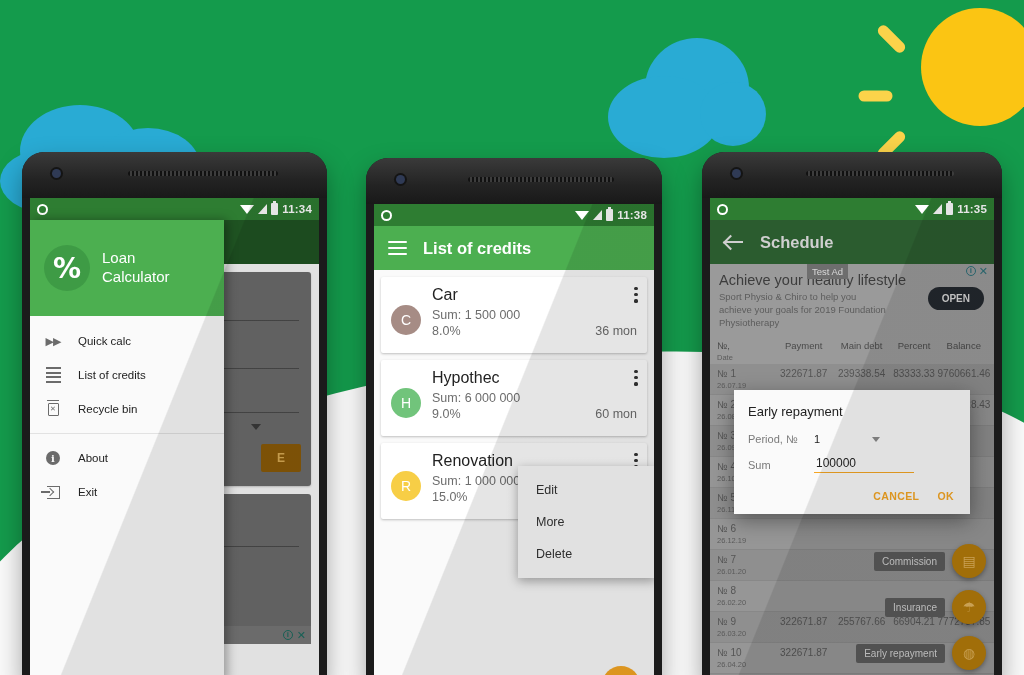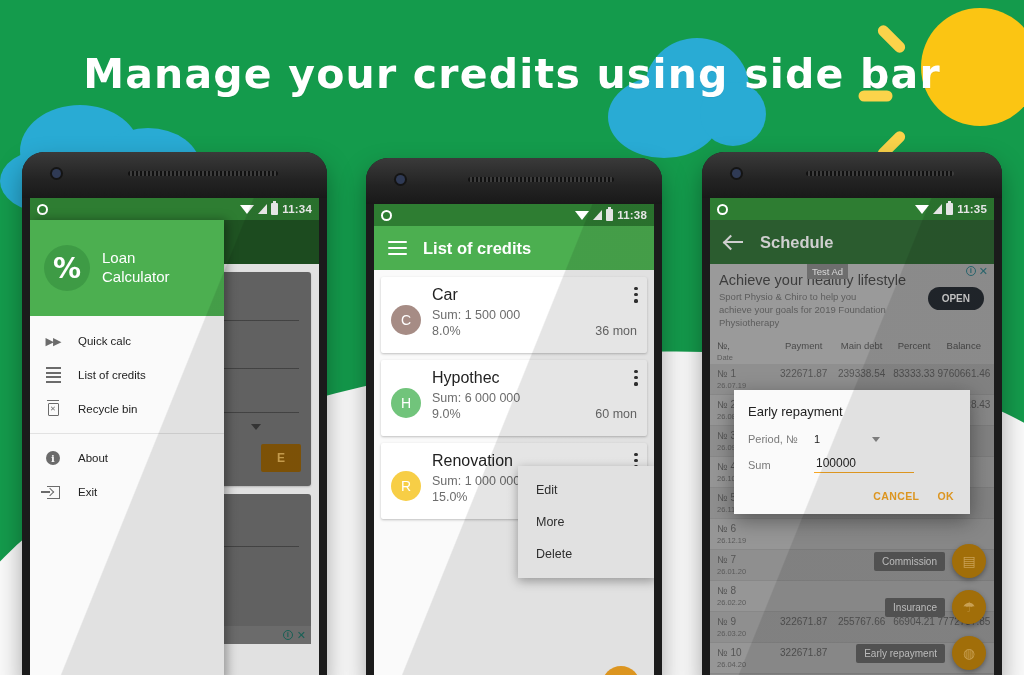--- a/index.html
+++ b/index.html
@@ -323,21 +323,20 @@
     <div class="sun-core"></div>
     <div class="ray" style="left:886px; top:22px;  transform: rotate(-45deg);"></div>
     <div class="ray" style="left:870px; top:79px;  transform: rotate(-90deg);"></div>
     <div class="ray" style="left:886px; top:128px; transform: rotate(-135deg);"></div>
     <div class="ray" style="left:935px; top:158px; transform: rotate(-160deg);"></div>
     <div class="ray" style="left:975px; top:162px; transform: rotate(180deg);"></div>
   </div>
 
   <div class="swoosh"></div>
 
-  <div class="headline">Manage your credits using side bar</div>
 
   <div class="phone" style="left:22px; top:152px; width:305px; height:530px;">
     <div class="bezel-top">
       <div class="cam"></div>
       <div class="speaker" style="left:106px; width:150px;"></div>
     </div>
     <div class="screen">
 
       <div class="statusbar">
         <div class="sb-left">

